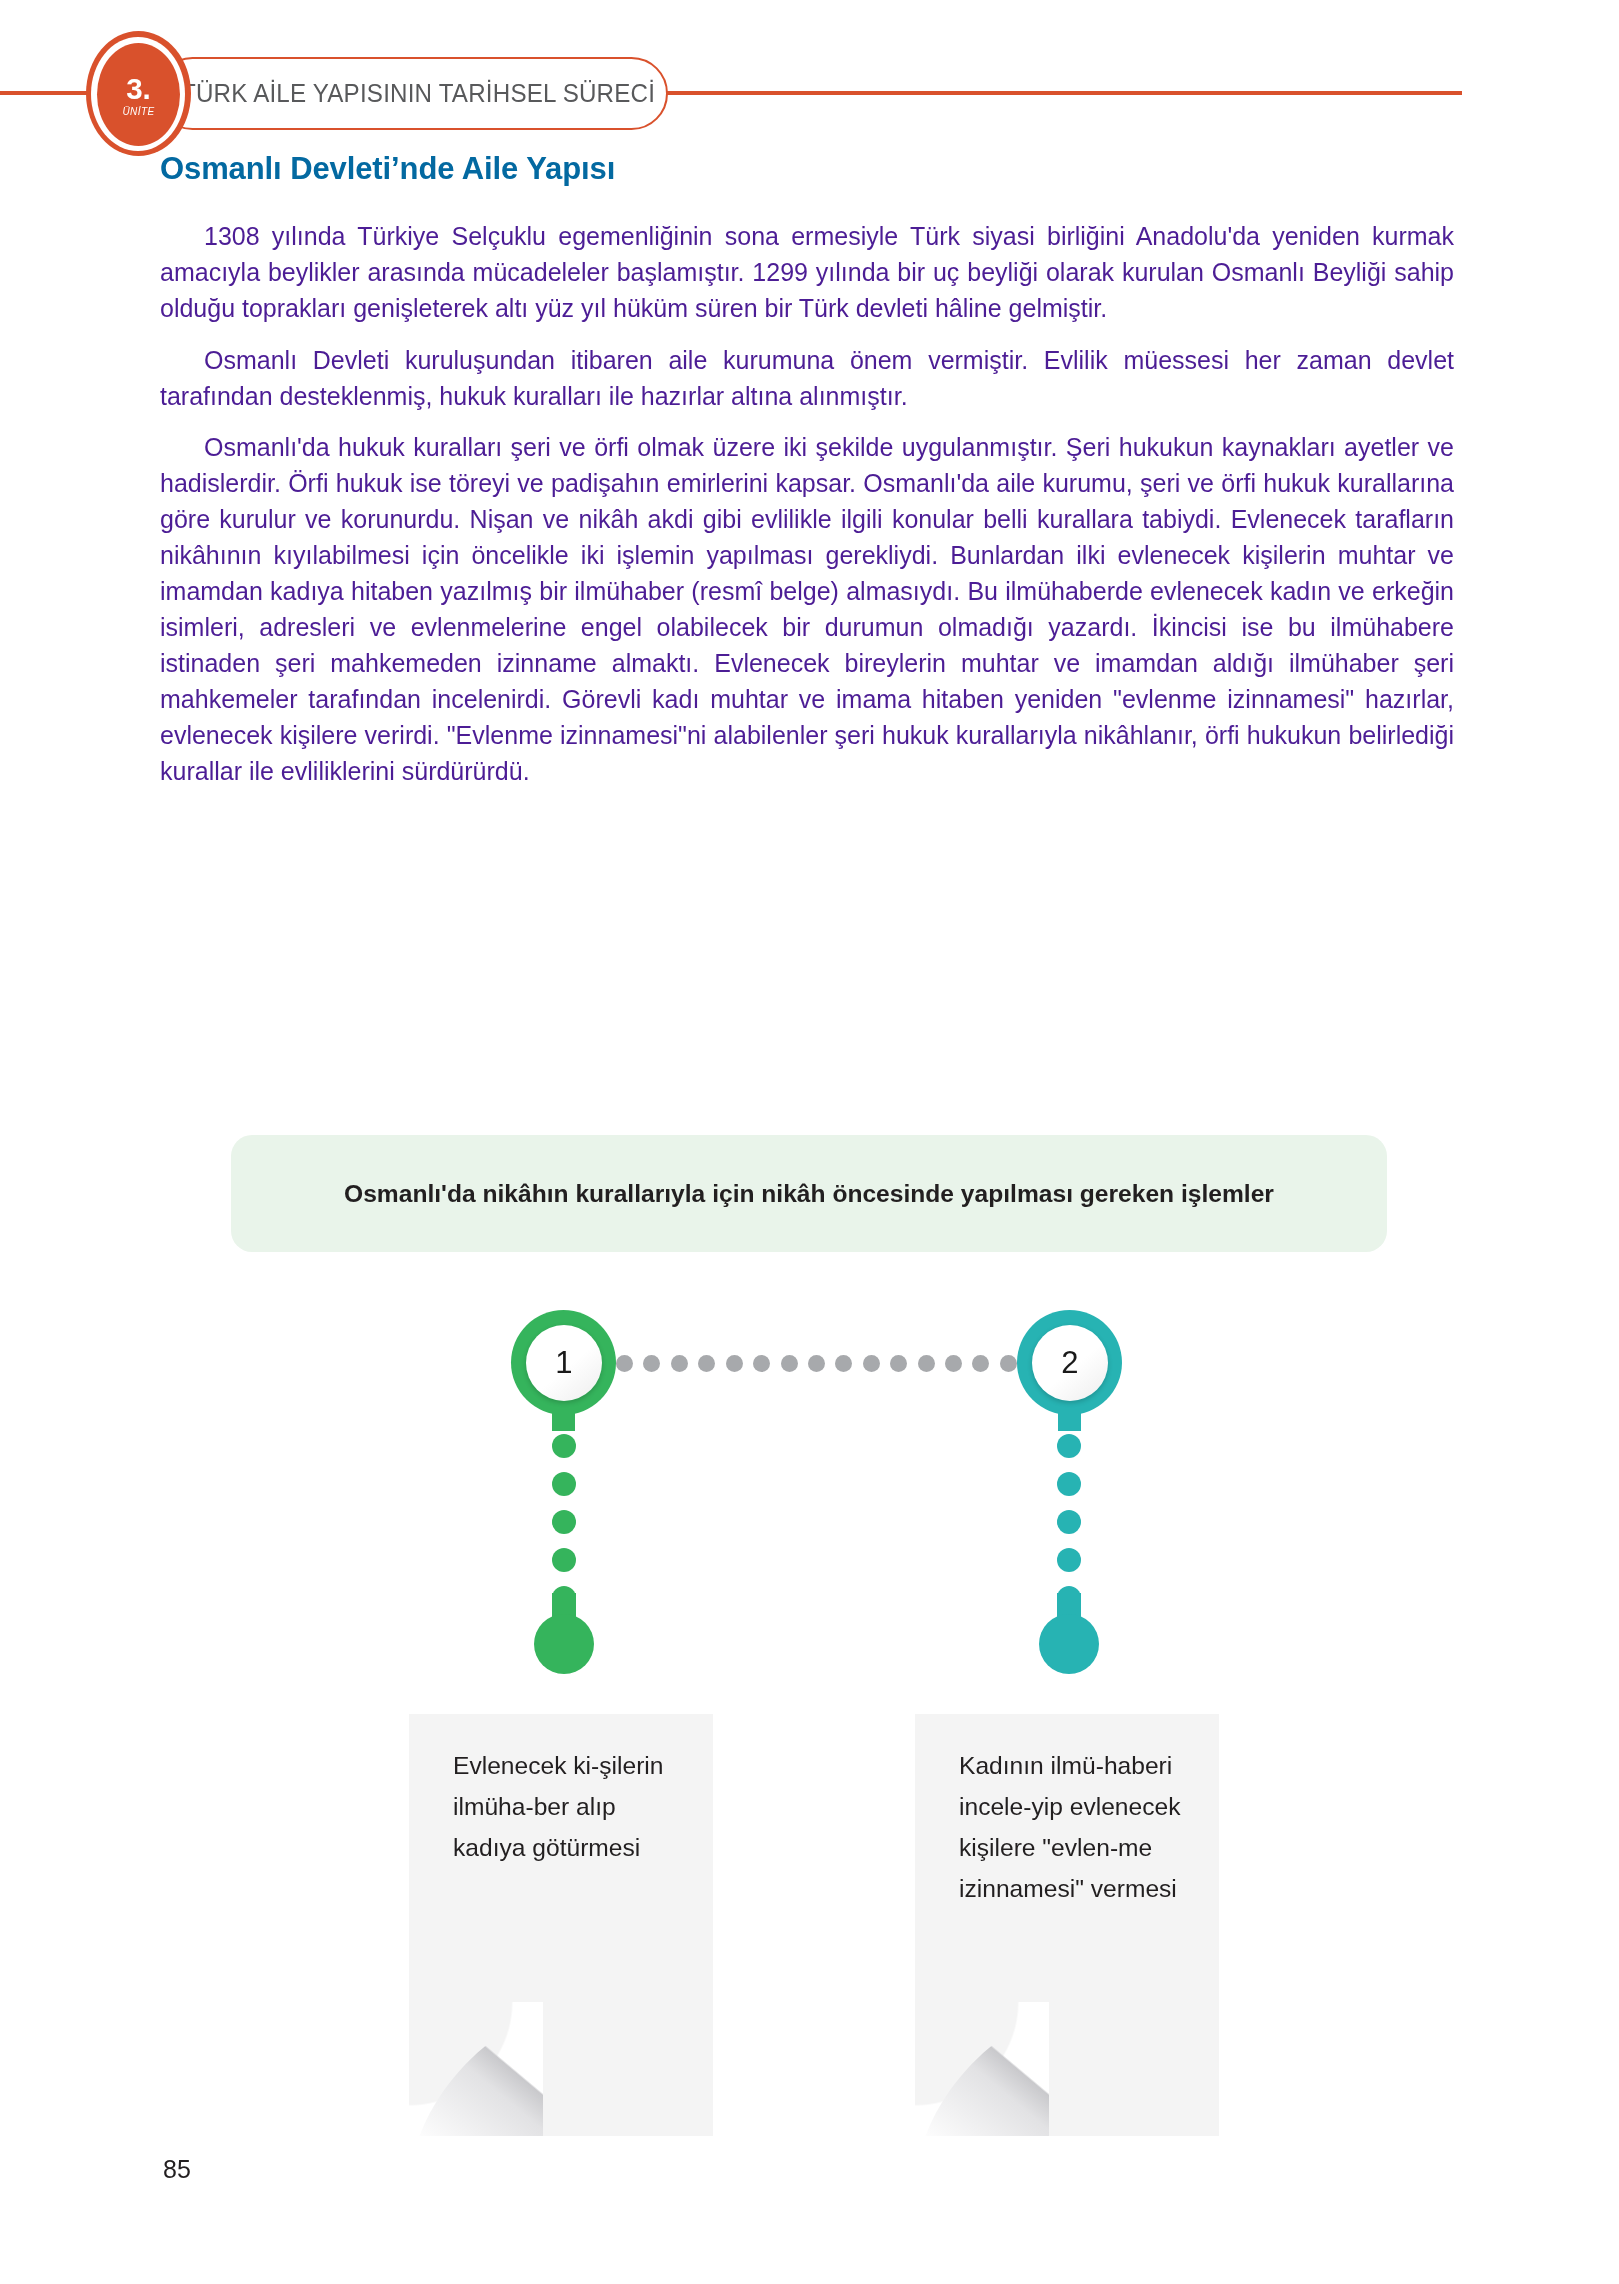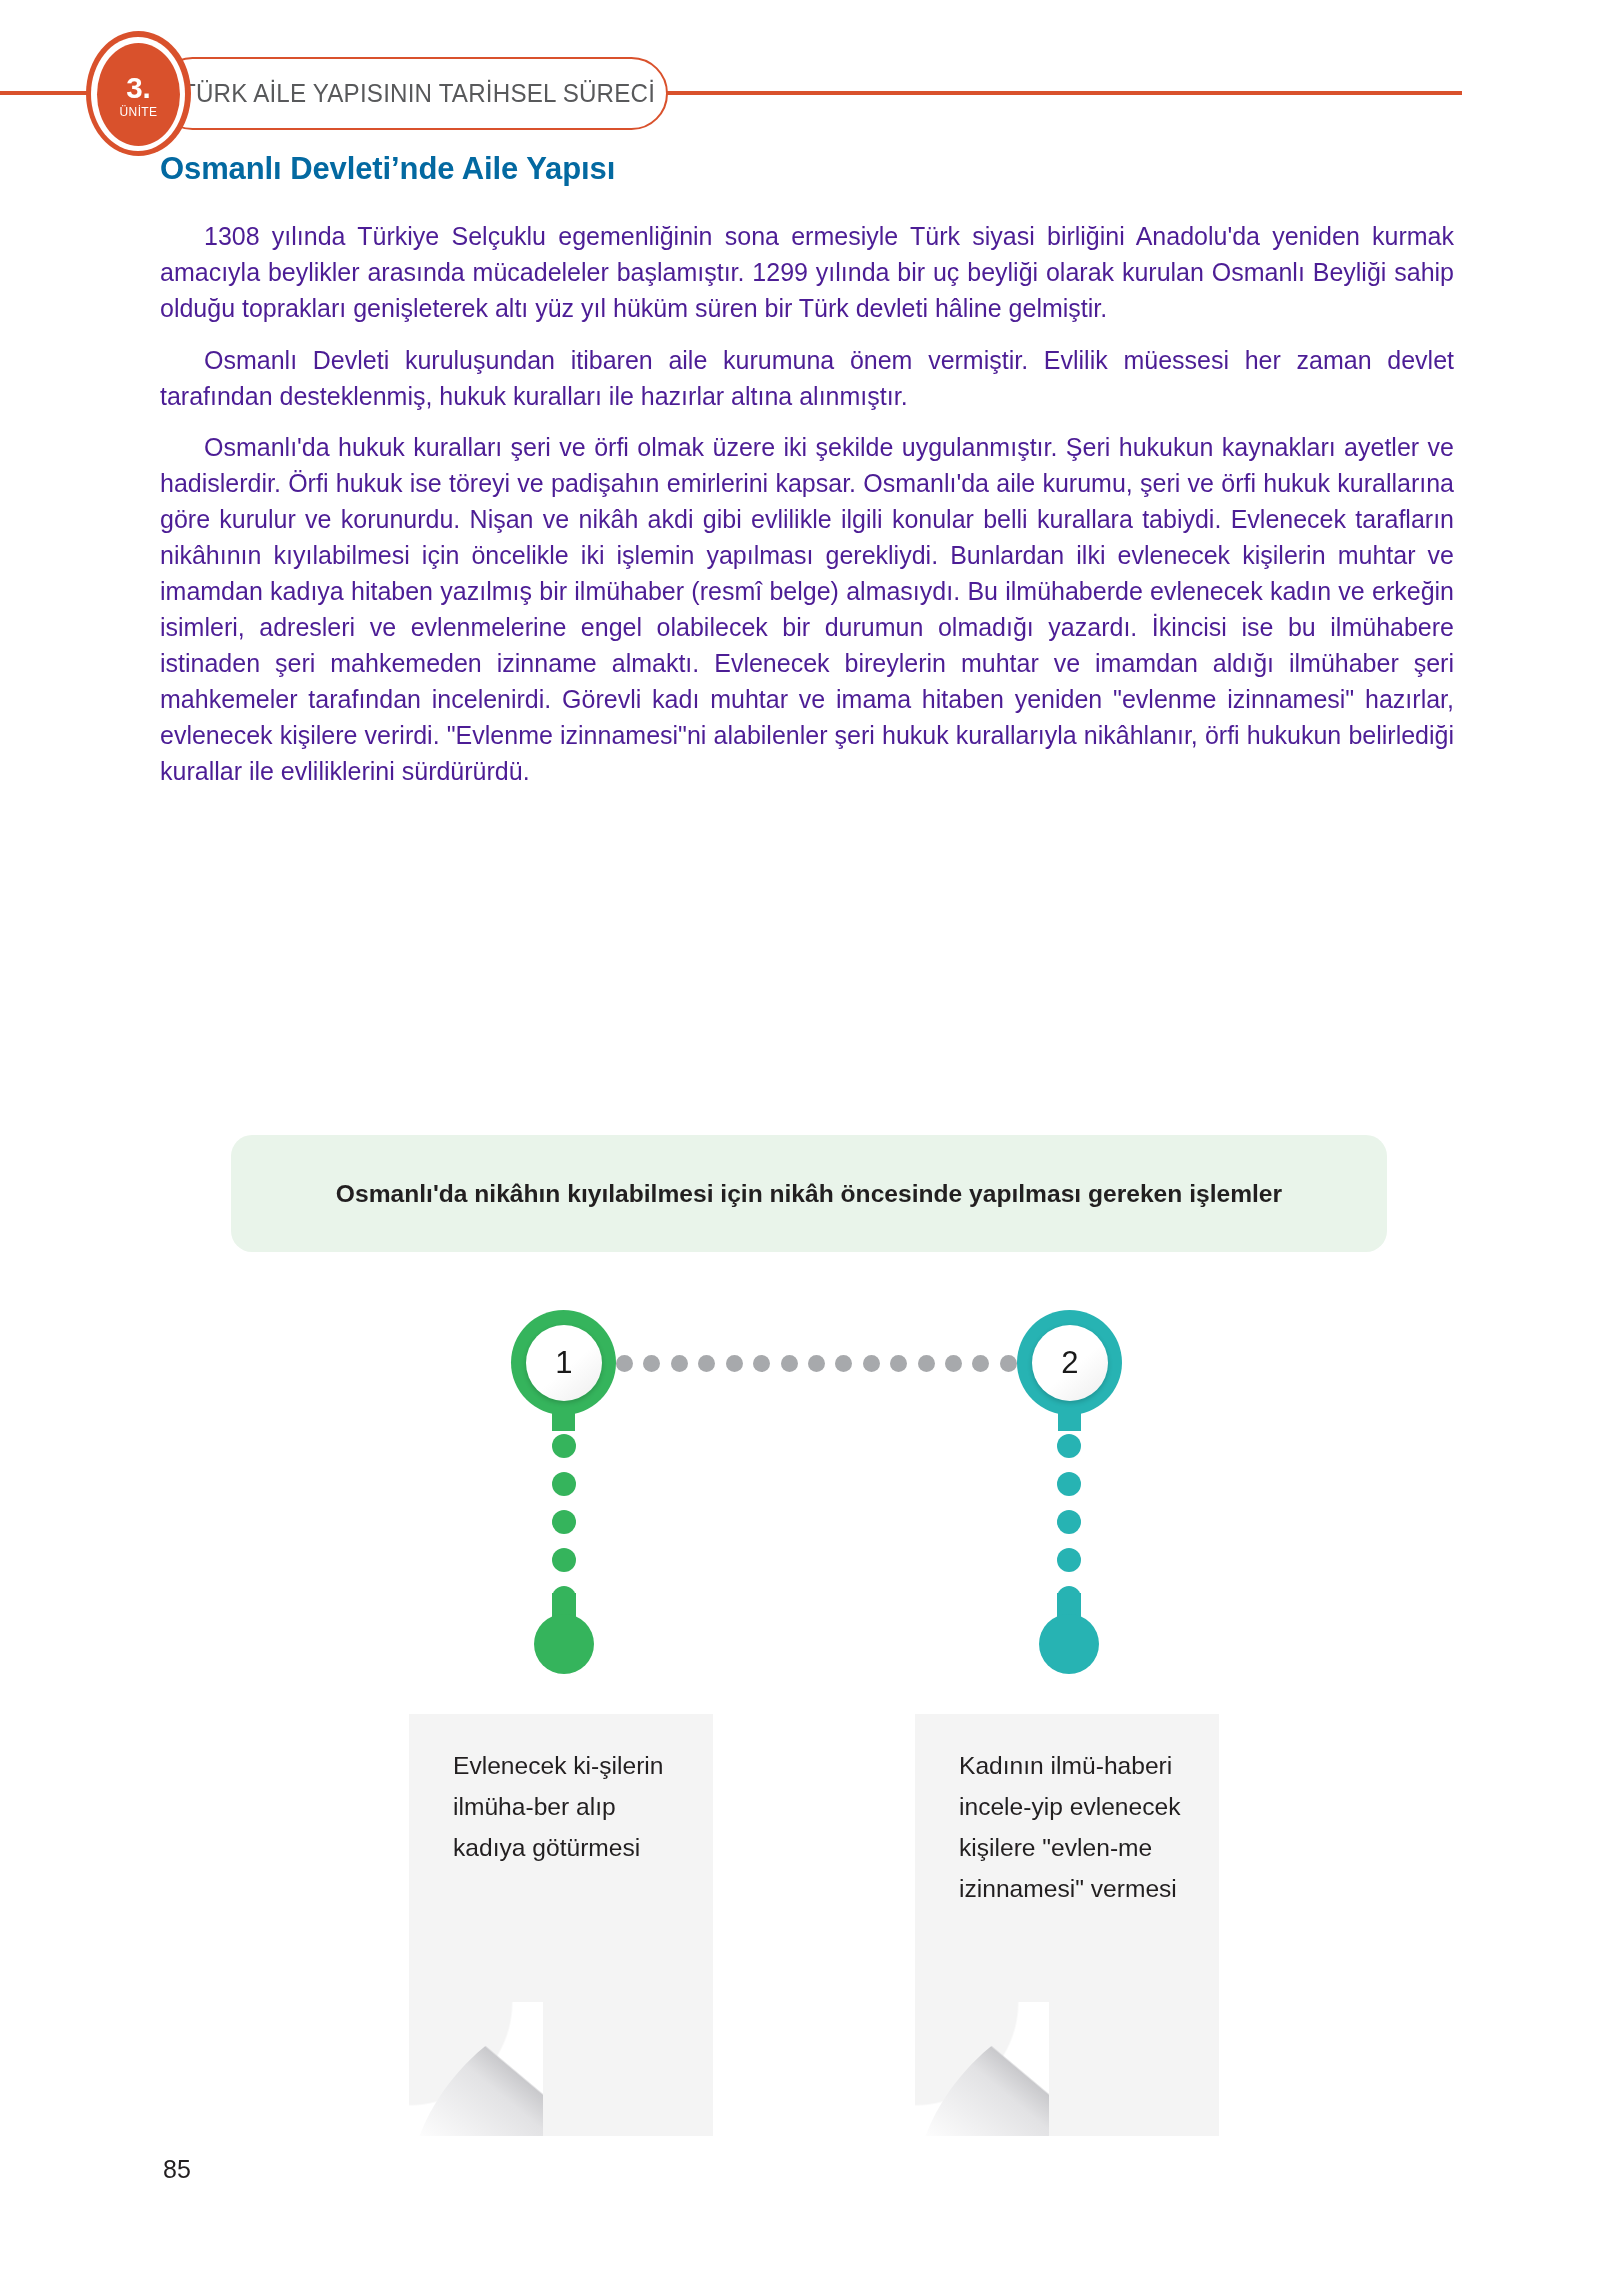--- a/index.html
+++ b/index.html
@@ -107,24 +107,25 @@
     align-items: center;
     justify-content: center;
   }
   .unit-badge-number {
     font-size: 29.5px;
     font-weight: bold;
     line-height: 1;
     margin-top: 2.8px;
   }
   .unit-badge-word {
-    font-size: 12px;
+    font-size: 10px;
     line-height: 1;
     margin-top: 4.2px;
     letter-spacing: 0.4px;
+    font-style: italic;
   }
 
   
   .section-heading {
     position: absolute;
     left: 160px;
     top: 151px;
     font-size: 31px;
     font-weight: bold;
     color: #0369a1;
@@ -359,21 +360,21 @@
   <h1 class="section-heading">Osmanlı Devleti’nde Aile Yapısı</h1>
 
   <div class="body-col">
     <p class="para indent">1308 yılında Türkiye Selçuklu egemenliğinin sona ermesiyle Türk siyasi birliğini Anadolu'da yeniden kurmak amacıyla beylikler arasında mücadeleler başlamıştır. 1299 yılında bir uç beyliği olarak kurulan Osmanlı Beyliği sahip olduğu toprakları genişleterek altı yüz yıl  hüküm süren bir Türk devleti hâline gelmiştir.</p>
     <p class="para indent">Osmanlı Devleti kuruluşundan itibaren aile kurumuna önem vermiştir. Evlilik müessesi her zaman devlet tarafından desteklenmiş, hukuk kuralları ile hazırlar altına alınmıştır.</p>
     <p class="para indent">Osmanlı'da hukuk kuralları şeri ve örfi olmak üzere iki şekilde uygulanmıştır. Şeri hukukun kaynakları ayetler ve hadislerdir. Örfi hukuk ise töreyi ve padişahın emirlerini kapsar. Osmanlı'da aile kurumu, şeri ve örfi hukuk kurallarına göre kurulur ve korunurdu. Nişan ve nikâh akdi gibi evlilikle ilgili konular belli kurallara tabiydi. Evlenecek tarafların nikâhının kıyılabilmesi için öncelikle iki işlemin yapılması gerekliydi. Bunlardan ilki evlenecek kişilerin muhtar ve imamdan kadıya hitaben yazılmış bir ilmühaber (resmî belge) almasıydı. Bu ilmühaberde evlenecek kadın ve erkeğin isimleri, adresleri ve evlenmelerine engel olabilecek bir durumun olmadığı yazardı. İkincisi ise bu ilmühabere istinaden şeri mahkemeden izinname almaktı. Evlenecek bireylerin muhtar ve imamdan aldığı ilmühaber şeri mahkemeler tarafından incelenirdi. Görevli kadı muhtar ve imama hitaben yeniden "evlenme izinnamesi" hazırlar, evlenecek kişilere verirdi. "Evlenme izinnamesi"ni alabilenler şeri hukuk kurallarıyla nikâhlanır, örfi hukukun belirlediği kurallar ile evliliklerini sürdürürdü.</p>
   </div>
 
   <div class="diagram">
     <div class="diagram-title-box">
-      <div class="diagram-title">Osmanlı'da nikâhın kıyılabilmesi için nikâh öncesinde yapılması gereken işlemler</div>
+      <div class="diagram-title">Osmanlı'da nikâhın kurallarıyla için nikâh öncesinde yapılması gereken işlemler</div>
     </div>
   </div>
 
   <div class="connector-dots">
     <span></span>
     <span></span>
     <span></span>
     <span></span>
     <span></span>
     <span></span>

